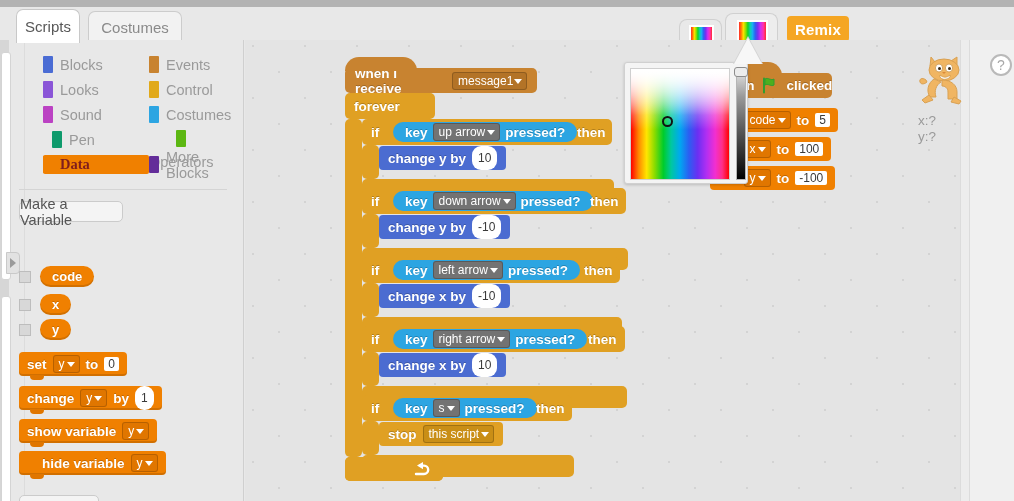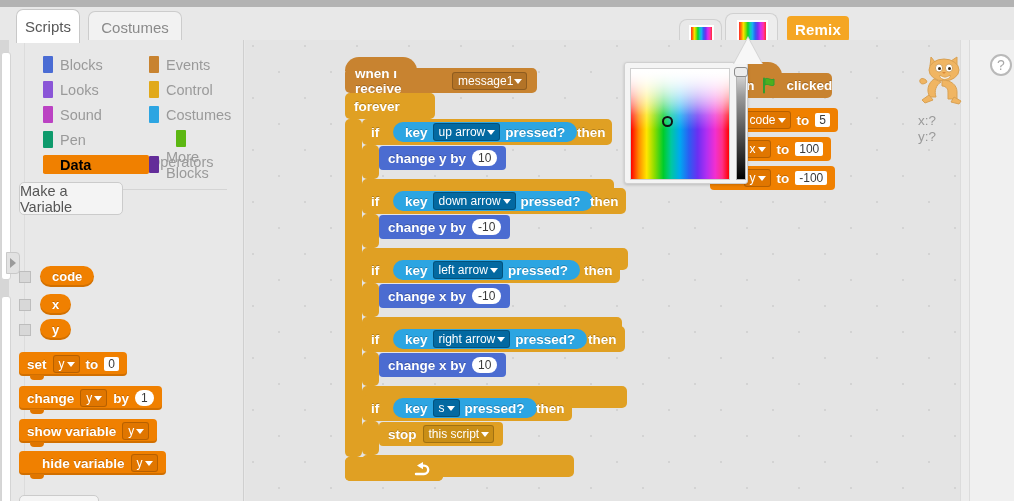--- a/index.html
+++ b/index.html
@@ -90,30 +90,30 @@
   #palette {
     position:absolute; left:24px; top:33px; width:220px; height:461px;
     background:#e8e8e8; border-left:1px solid #dcdcdc; border-right:1px solid #cfcfcf;
   }
   #cat-grid { position:absolute; left:-6px; top:15px; width:220px; }
   .cat {
     position:absolute; display:flex; align-items:center; gap:7px;
     height:19px; font-size:14.5px; color:#9a9a9a;
   }
   .cat .swatch { width:10px; height:17px; border-radius:1px; flex:none; }
-  .cat.selected { background:#f08000; border-radius:2px; color:#000000; font-weight:bold; padding-right:6px; }
+  .cat.selected { background:#f08000; border-radius:2px; color:#7f1d1d; font-weight:bold; padding-right:6px;font-family:Liberation Serif, serif; }
   .cat.selected .swatch { background:#f08000 !important; }
 
   #cat-divider { position:absolute; left:0; top:134px; width:208px; height:1px; background:#d4d4d4; }
 
   .gray-btn {
     position:absolute; background:#f4f4f4; border:1px solid #cbcbcb; border-radius:5px;
     font-size:14.5px; color:#555; display:flex; align-items:center; justify-content:center;
   }
-  #make-variable-btn { left:0px; top:127px; width:104px; height:33px; }
+  #make-variable-btn { left:0px; top:146px; width:104px; height:21px; }
   #make-list-btn { left:0px; top:440px; width:80px; height:25px; }
 
   
   .varrow { position:absolute; display:flex; align-items:center; gap:9px; }
   .vcheck { width:12px; height:12px; background:#d8d8d8; border:1px solid #bdbdbd; flex:none; }
   .reporter {
     background:#f08000; border-radius:11px; color:#fff;
     font-size:13px; font-weight:bold; height:21px;
     display:flex; align-items:center; justify-content:center;
     padding:0 12px; box-shadow:inset 0 -2px 0 rgba(0,0,0,.12);
@@ -150,21 +150,21 @@
     content:""; position:absolute; right:4px; top:50%; margin-top:-2px;
     border-left:4px solid transparent; border-right:4px solid transparent;
     border-top:5px solid #fff;
   }
   .numfield {
     background:#fff; color:#3a3a3a; font-weight:normal; text-shadow:none;
     border-radius:2px; padding:0 4px; font-size:12px; min-width:12px; text-align:center;
   }
   .roundfield {
     background:#fff; color:#3a3a3a; font-weight:normal; text-shadow:none;
-    border-radius:9px; padding:0 6px; font-size:12px; min-width:14px; text-align:center; height:16px;
+    border-radius:9px; padding:0 6px; font-size:12px; min-width:14px; text-align:center; height:24px;
     display:flex; align-items:center; justify-content:center;
   }
 
   
   #scripts-area {
     position:absolute; left:245px; top:33px; width:724px; height:461px;
     background:#e4e4e4;
     background-image:
       radial-gradient(circle, #d3d3d3 1px, transparent 1.2px),
       radial-gradient(circle, #d3d3d3 1px, transparent 1.2px);
@@ -183,21 +183,21 @@
   .hat::before{
     content:""; position:absolute; left:0; top:-11px; width:72px; height:14px;
     background:#c88330; border-radius:34px 34px 0 0;
   }
   .ctrl { background:#e0a023; }
   .motion { background:#4b6cd1; }
   .sensing { background:#2ca5e2; }
 
   .dd-ctrl { background:#c98e16; border:1px solid rgba(0,0,0,.2); }
   .dd-hat  { background:#b37327; border:1px solid rgba(0,0,0,.2); }
-  .dd-sens { background:#0369a1; border:1px solid rgba(0,0,0,.22); }
+  .dd-sens { background:#737373; border:1px solid rgba(0,0,0,.22); }
 
   
   .cshape { position:absolute; background:#e0a023; border-radius:5px; }
 
   
   .setblk { background:#f08000; border-radius:4px; height:24px; padding:0 8px; gap:6px; }
 
   
   #sprite-info { position:absolute; left:912px; top:48px; width:66px; text-align:left; }
   #cat-svg { display:block; margin-left:6px; }
@@ -299,21 +299,21 @@
         <span>Blocks</span>
       </div>
       <div class="cat" style="left:24px; top:25px;">
         <span class="swatch" style="background:#8a55d7"></span>
         <span>Looks</span>
       </div>
       <div class="cat" style="left:24px; top:50px;">
         <span class="swatch" style="background:#bb42c3"></span>
         <span>Sound</span>
       </div>
-      <div class="cat" style="left:24px; top:75px;">
+      <div class="cat" style="left:33px; top:75px;">
         <span class="swatch" style="background:#0e9a6c"></span>
         <span>Pen</span>
       </div>
       <div class="cat selected" style="left:24px; top:100px; width:106px;">
         <span class="swatch"></span>
         <span>Data</span>
       </div>
 
       <div class="cat" style="left:130px; top:0px;">
         <span class="swatch" style="background:#c88330"></span>

